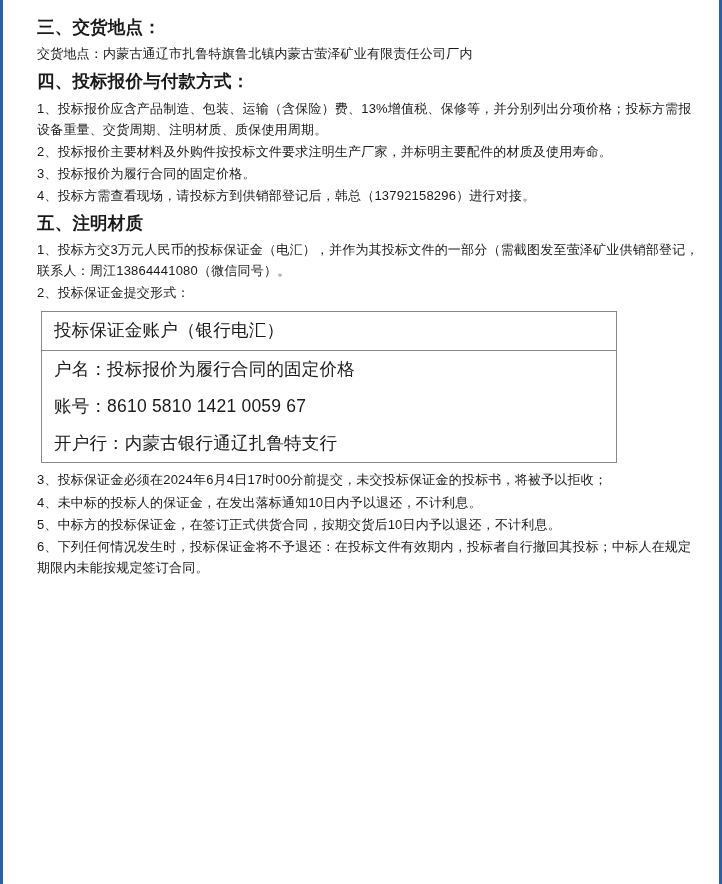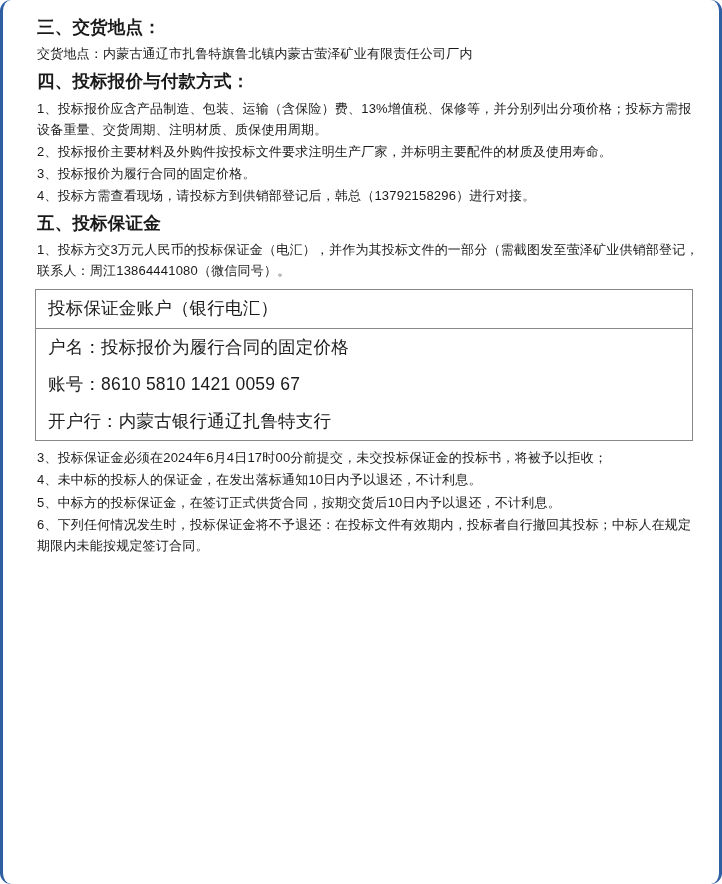--- a/index.html
+++ b/index.html
@@ -16,43 +16,42 @@
   }
   .page {
     position: relative;
     width: 722px;
     height: 884px;
     box-sizing: border-box;
     border-left: 3px solid #2e5fa3;
     border-right: 3px solid #2e5fa3;
     background: #ffffff;
     padding: 10px 16px 0 18px;
-    border-radius: 11px;
   }
   .doc {
     font-size: 17.5px;
     line-height: 1.62;
     letter-spacing: 0.2px;
   }
   .heading {
     font-weight: bold;
     margin: 3px 0 2px 0;
     padding-left: 16px;
     font-size: 17.5px;
   }
   .para {
     margin: 1px 0 1px 0;
     padding-left: 16px;
     text-indent: 0;
     font-size: 13px;
   }
   .table-box {
-    margin: 8px 0 6px 14px;
+    margin: 8px 0 6px 20px;
     border: 1px solid #888;
-    width: 658px;
+    width: 576px;
     box-sizing: border-box;
   }
   .table-box .row {
     padding: 5px 12px 6px 12px;
     font-size: 17.5px;
     line-height: 1.5;
   }
   .table-box .row.head {
     border-bottom: 1px solid #888;
   }
@@ -65,22 +64,23 @@
 
     <div class="heading">三、交货地点：</div>
     <div class="para">交货地点：内蒙古通辽市扎鲁特旗鲁北镇内蒙古萤泽矿业有限责任公司厂内</div>
 
     <div class="heading">四、投标报价与付款方式：</div>
     <div class="para">1、投标报价应含产品制造、包装、运输（含保险）费、13%增值税、保修等，并分别列出分项价格；投标方需报设备重量、交货周期、注明材质、质保使用周期。</div>
     <div class="para">2、投标报价主要材料及外购件按投标文件要求注明生产厂家，并标明主要配件的材质及使用寿命。</div>
     <div class="para">3、投标报价为履行合同的固定价格。</div>
     <div class="para">4、投标方需查看现场，请投标方到供销部登记后，韩总（13792158296）进行对接。</div>
 
-    <div class="heading">五、投标保证金</div>
+    <div class="heading">五、注明材质</div>
     <div class="para">1、投标方交3万元人民币的投标保证金（电汇），并作为其投标文件的一部分（需截图发至萤泽矿业供销部登记，联系人：周江13864441080（微信同号）。</div>
+    <div class="para">2、投标保证金提交形式：</div>
 
     <div class="table-box">
       <div class="row head">投标保证金账户（银行电汇）</div>
       <div class="row">户名：投标报价为履行合同的固定价格</div>
       <div class="row">账号：8610 5810 1421 0059 67</div>
       <div class="row">开户行：内蒙古银行通辽扎鲁特支行</div>
     </div>
 
     <div class="para">3、投标保证金必须在2024年6月4日17时00分前提交，未交投标保证金的投标书，将被予以拒收；</div>
     <div class="para">4、未中标的投标人的保证金，在发出落标通知10日内予以退还，不计利息。</div>

